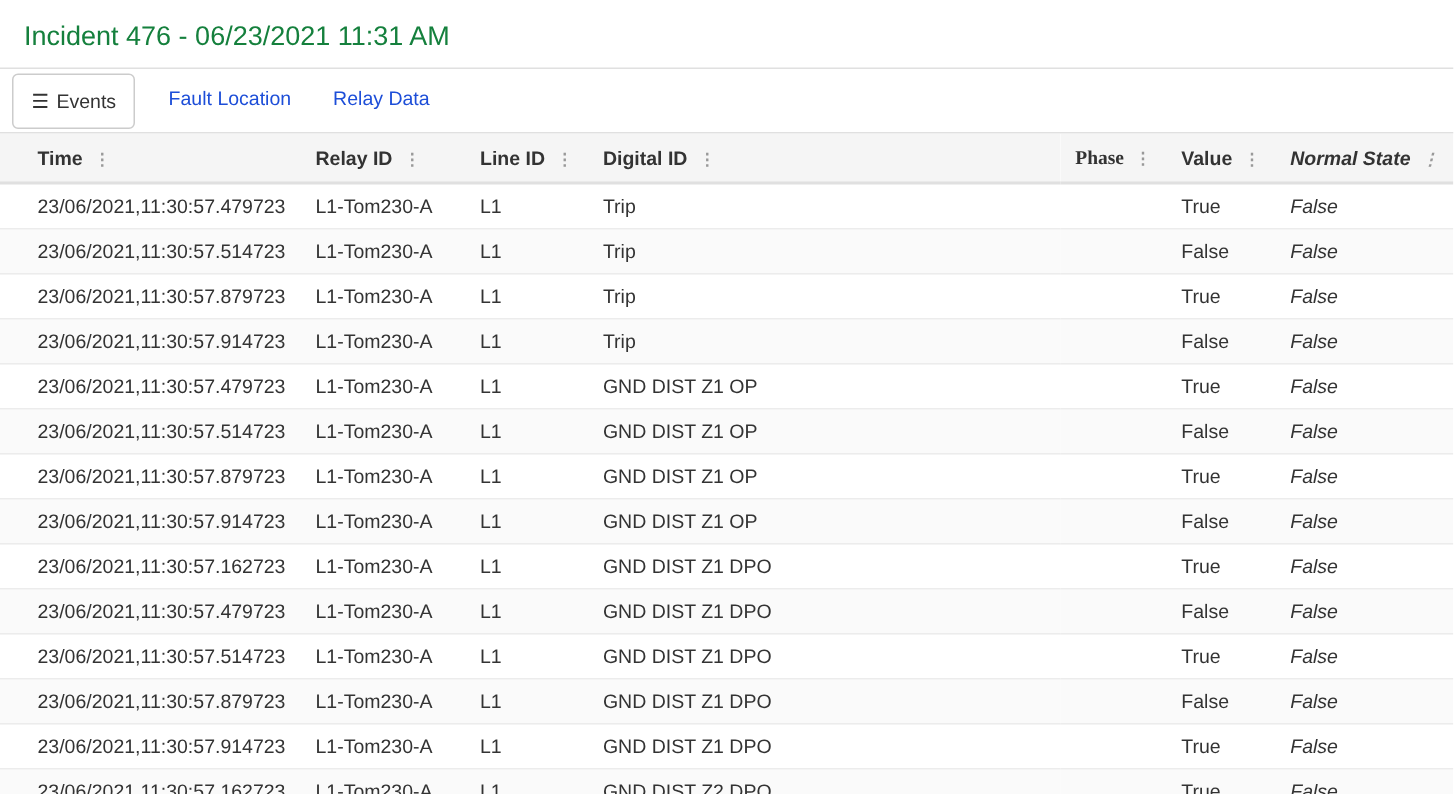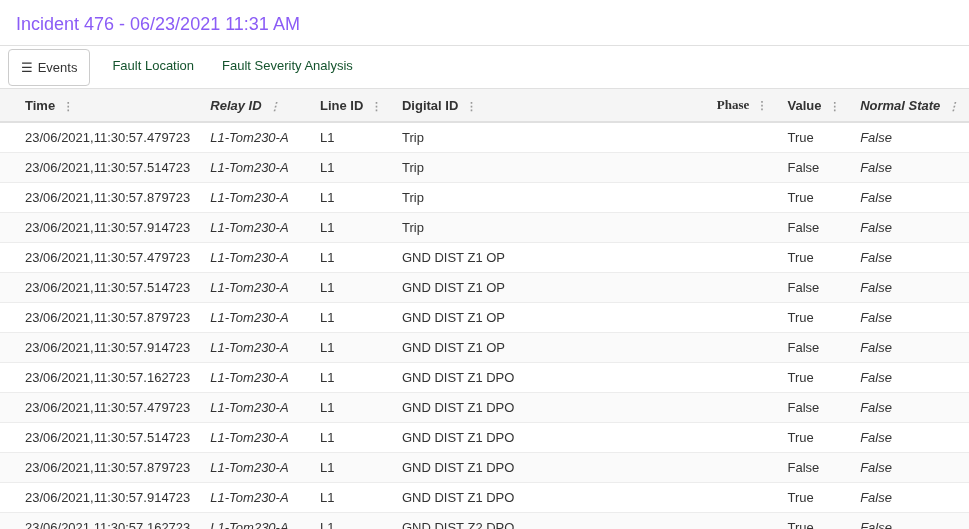--- a/index.html
+++ b/index.html
@@ -7,21 +7,21 @@
       font-family: Arial, sans-serif;
       font-size: 13px;
       background: #fff;
       color: #333;
       width: 969px;
     }
     .title-bar {
       padding: 14px 16px 10px;
       font-size: 18px;
       font-weight: 500;
-      color: #8b5cf6;
+      color: #15803d;
       border-bottom: 1px solid #e0e0e0;
     }
     .tabs-bar {
       display: flex;
       align-items: center;
       padding: 0 8px;
       border-bottom: 1px solid #e0e0e0;
       background: #fff;
     }
     .events-btn {
@@ -34,21 +34,21 @@
       margin-right: 8px;
       cursor: pointer;
       background: #fff;
       font-size: 13px;
       color: #333;
     }
     .tab {
       padding: 12px 14px;
       cursor: pointer;
       font-size: 13px;
-      color: #14532d;
+      color: #1d4ed8;
       border-bottom: 3px solid transparent;
       white-space: nowrap;
     }
     .tab.active {
       color: #000;
       font-weight: 600;
       border-bottom: 3px solid #333;
     }
 
     .table-container {
@@ -84,21 +84,21 @@
     }
     tbody tr:nth-child(even) {
       background: #fafafa;
     }
     tbody td {
       padding: 7px 10px;
       color: #333;
       white-space: nowrap;
     }
     .col-time { width: 190px; padding-left: 25px; }
-    .col-relay { width: 110px; font-style: italic; }
+    .col-relay { width: 110px; }
     .col-line { width: 80px; }
     .col-digital { width: 320px; }
     .col-phase { width: 70px; font-family: Liberation Serif, serif; }
     .col-value { width: 70px; }
     .col-normal { width: 100px; font-style: italic; }
   </style>
 </head>
 <body>
 
 <div class="title-bar">
@@ -107,21 +107,21 @@
 
 <div class="tabs-bar">
   <button class="events-btn">
     <span>☰</span>
     <span>Events</span>
   </button>
   <div class="tab">
     <span>Fault Location</span>
   </div>
   <div class="tab">
-    <span>Fault Severity Analysis</span>
+    <span>Relay Data</span>
   </div>
 </div>
 
 <div class="table-container">
   <table>
     <thead>
       <tr>
         <th class="col-time">
           <span>Time</span>
           <span class="col-menu">⋮</span>

